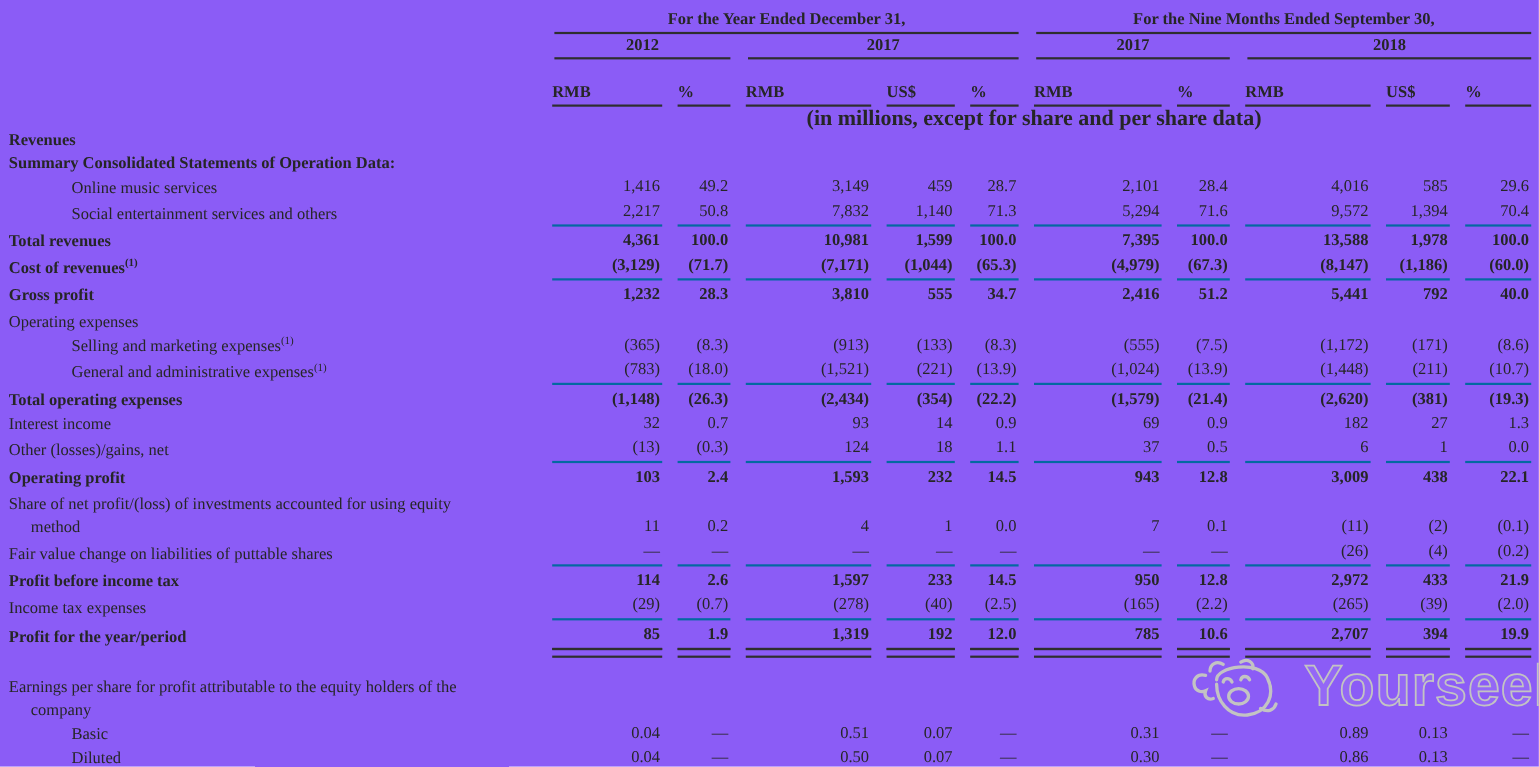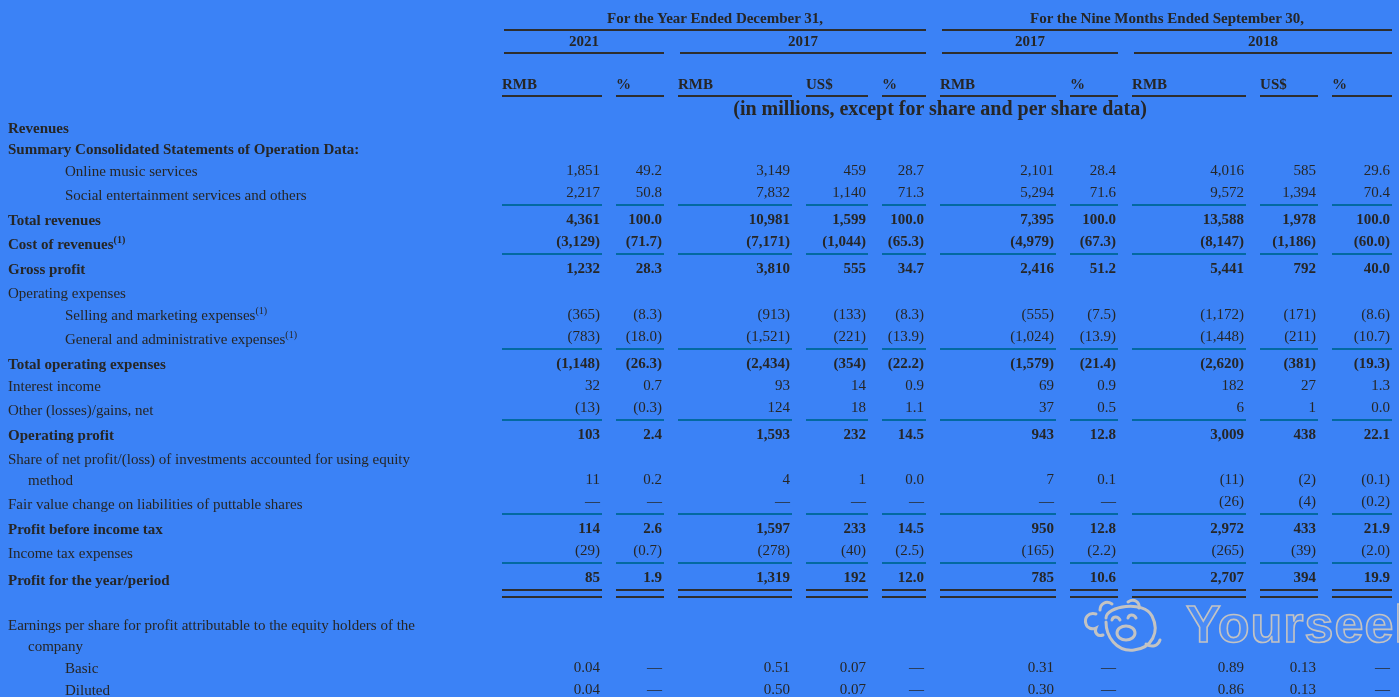--- a/index.html
+++ b/index.html
@@ -1,19 +1,19 @@
 <!DOCTYPE html>
 <html><head>
 <meta charset="utf-8">
 <style>
   * { box-sizing: border-box; }
   html,body { margin:0; padding:0; background:#ffffff; }
   .page {
     position:relative; width:1399px; height:697px; overflow:hidden;
-    background:#3b82f6; color:#262626;
+    background:#8b5cf6; color:#262626;
     font-family:"Liberation Serif","DejaVu Serif",serif;
     padding:8px 7px 0 0;
   }
   table { border-collapse:collapse; table-layout:fixed; width:1392px; }
   th, td { padding:0; vertical-align:bottom; font-weight:normal; }
   thead th { font-weight:bold; font-size:15px; line-height:20px; }
   .grpline, .yline { border-bottom:2px solid #2e2e2e; margin-left:16px; text-align:center; padding-bottom:1px; white-space:nowrap; }
   .colline { border-bottom:2px solid #2e2e2e; margin-left:14px; text-align:left; padding-bottom:1px;margin-top:20px; }
   .note { text-align:center; font-weight:bold; font-size:20px; line-height:20px; padding-top:1px; }
   tbody td { font-size:15px; line-height:21px; }
@@ -70,21 +70,21 @@
         <th colspan="5">
           <div class="grpline">For the Year Ended December 31,</div>
         </th>
         <th colspan="5">
           <div class="grpline">For the Nine Months Ended September 30,</div>
         </th>
       </tr>
       <tr>
         <th></th>
         <th colspan="2">
-          <div class="yline">2021</div>
+          <div class="yline">2012</div>
         </th>
         <th colspan="3">
           <div class="yline">2017</div>
         </th>
         <th colspan="2">
           <div class="yline">2017</div>
         </th>
         <th colspan="3">
           <div class="yline">2018</div>
         </th>
@@ -192,21 +192,21 @@
           <td class="num b">
             <div class="v"></div>
           </td>
           <td class="num b">
             <div class="v"></div>
           </td>
         </tr>
         <tr>
           <td class="lbl ind1"><span>Online music services</span></td>
           <td class="num">
-            <div class="v">1,851</div>
+            <div class="v">1,416</div>
           </td>
           <td class="num">
             <div class="v">49.2</div>
           </td>
           <td class="num">
             <div class="v">3,149</div>
           </td>
           <td class="num">
             <div class="v">459</div>
           </td>

